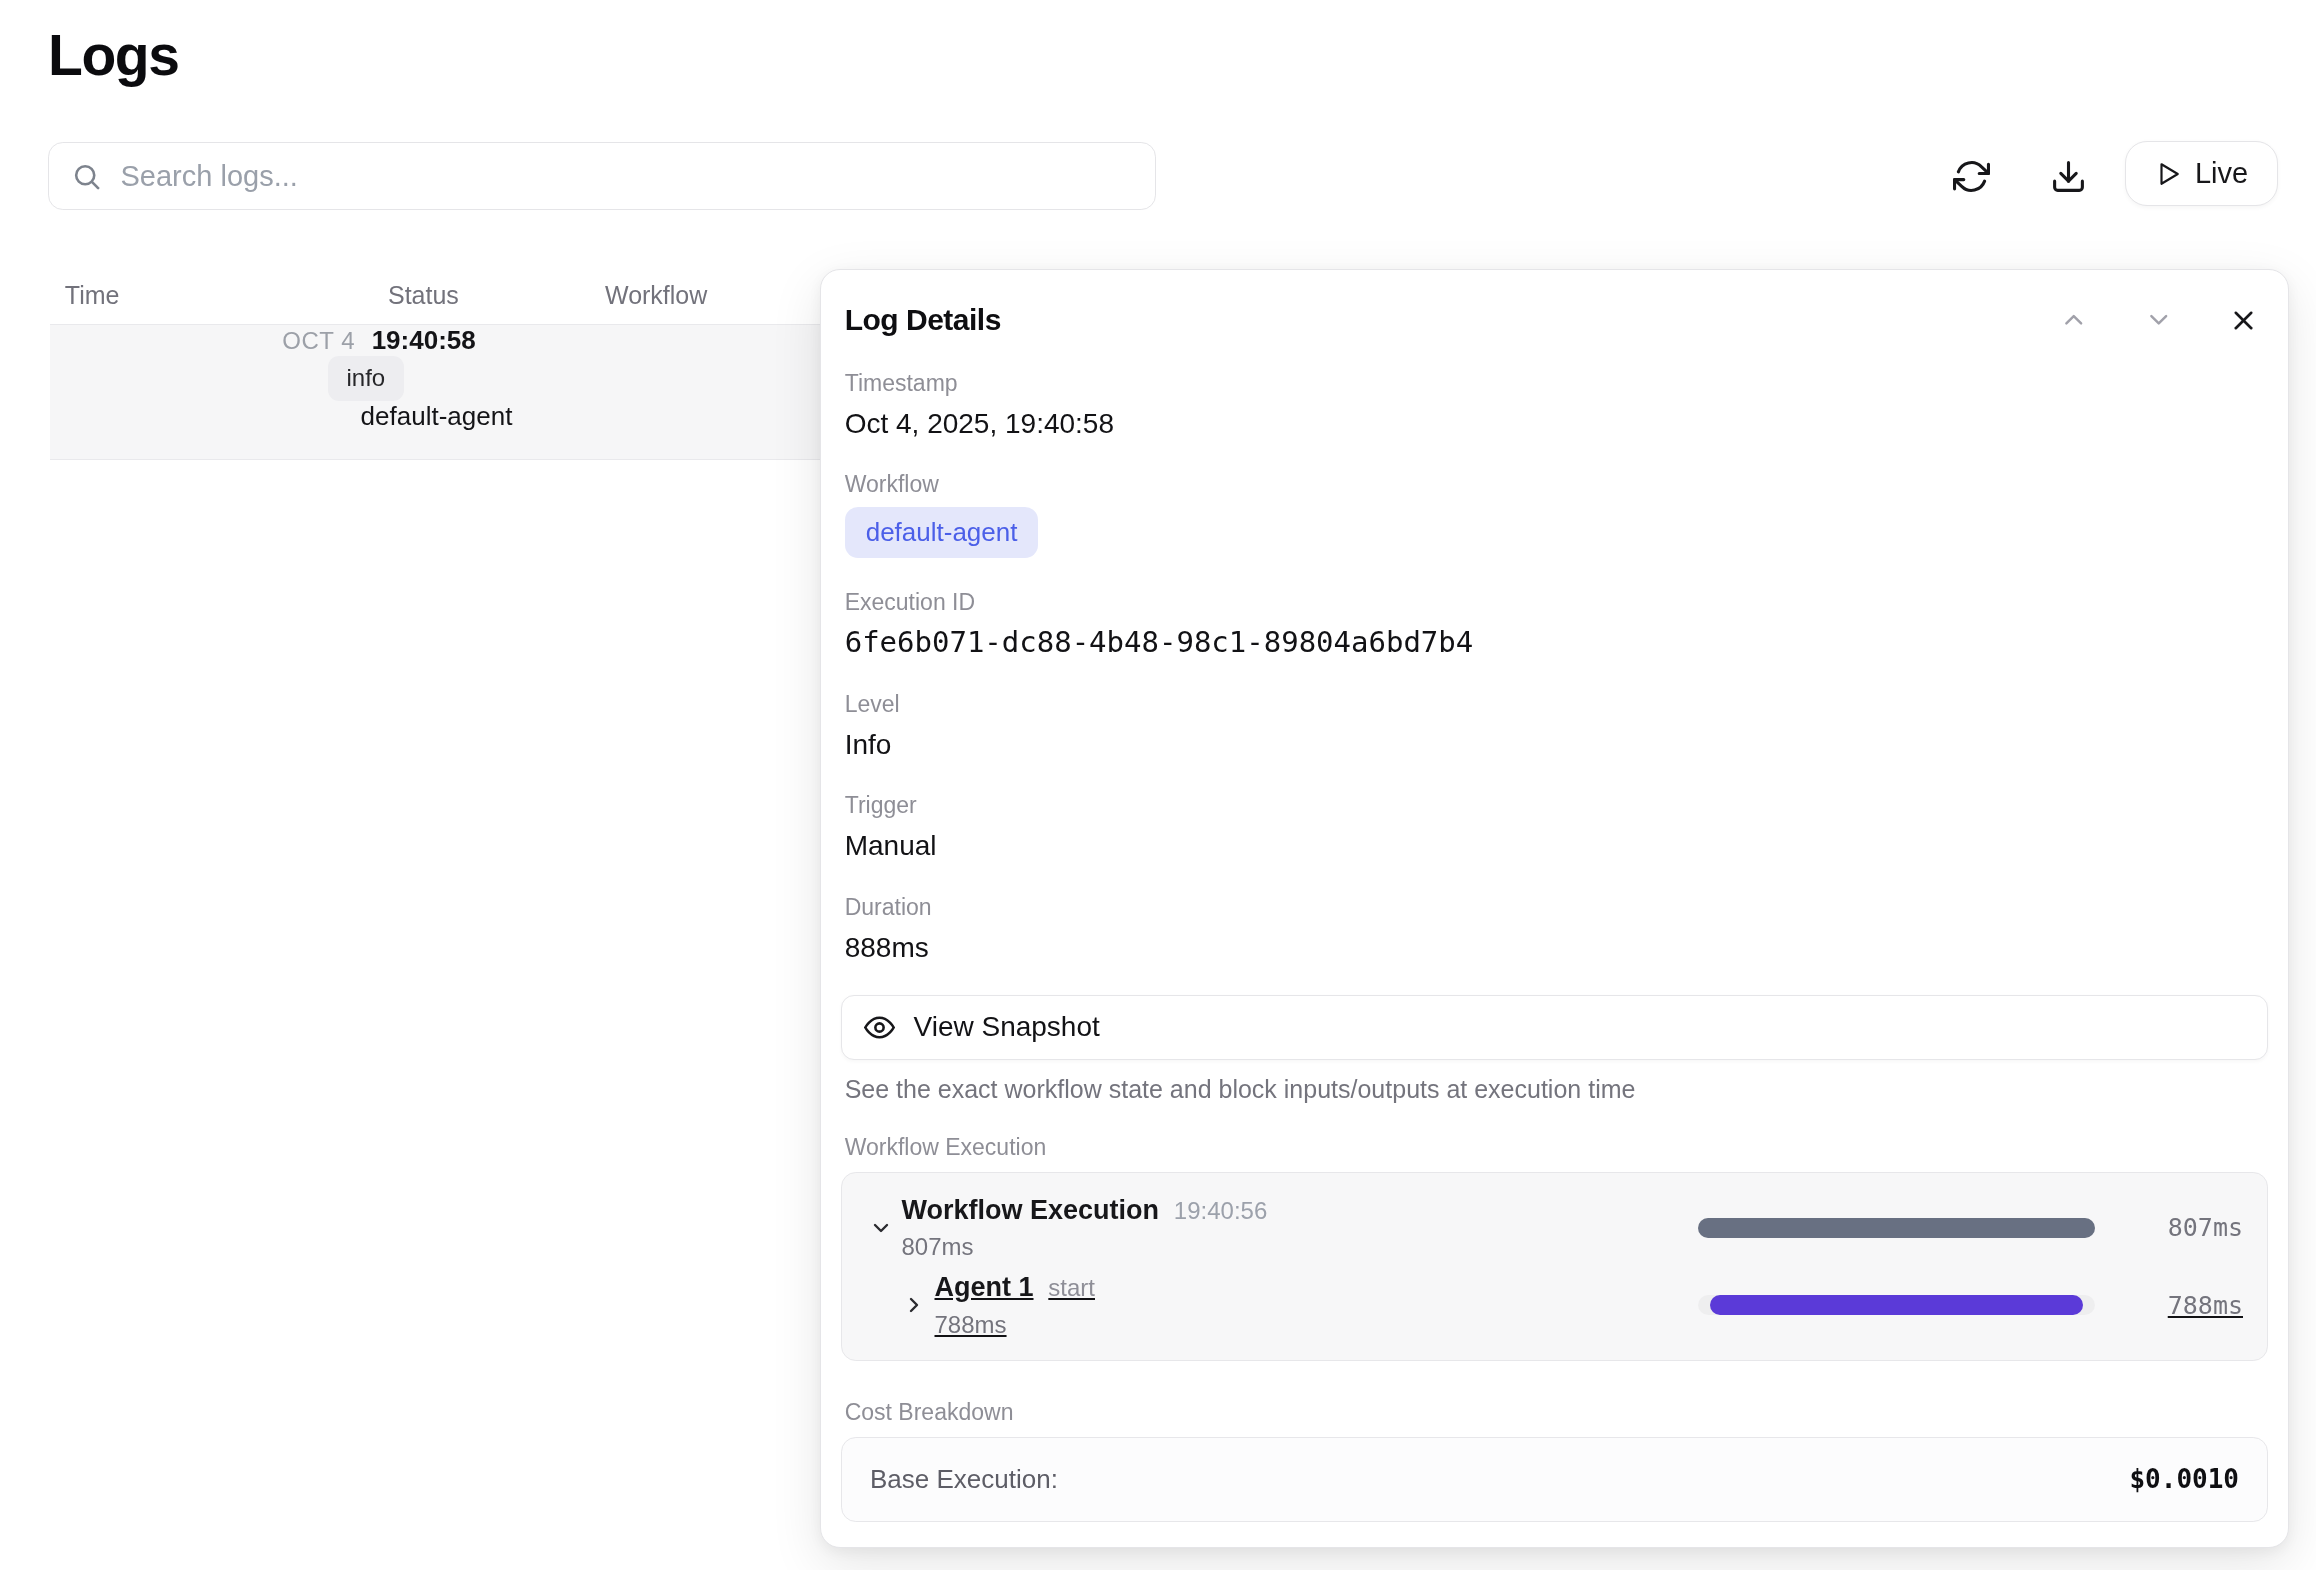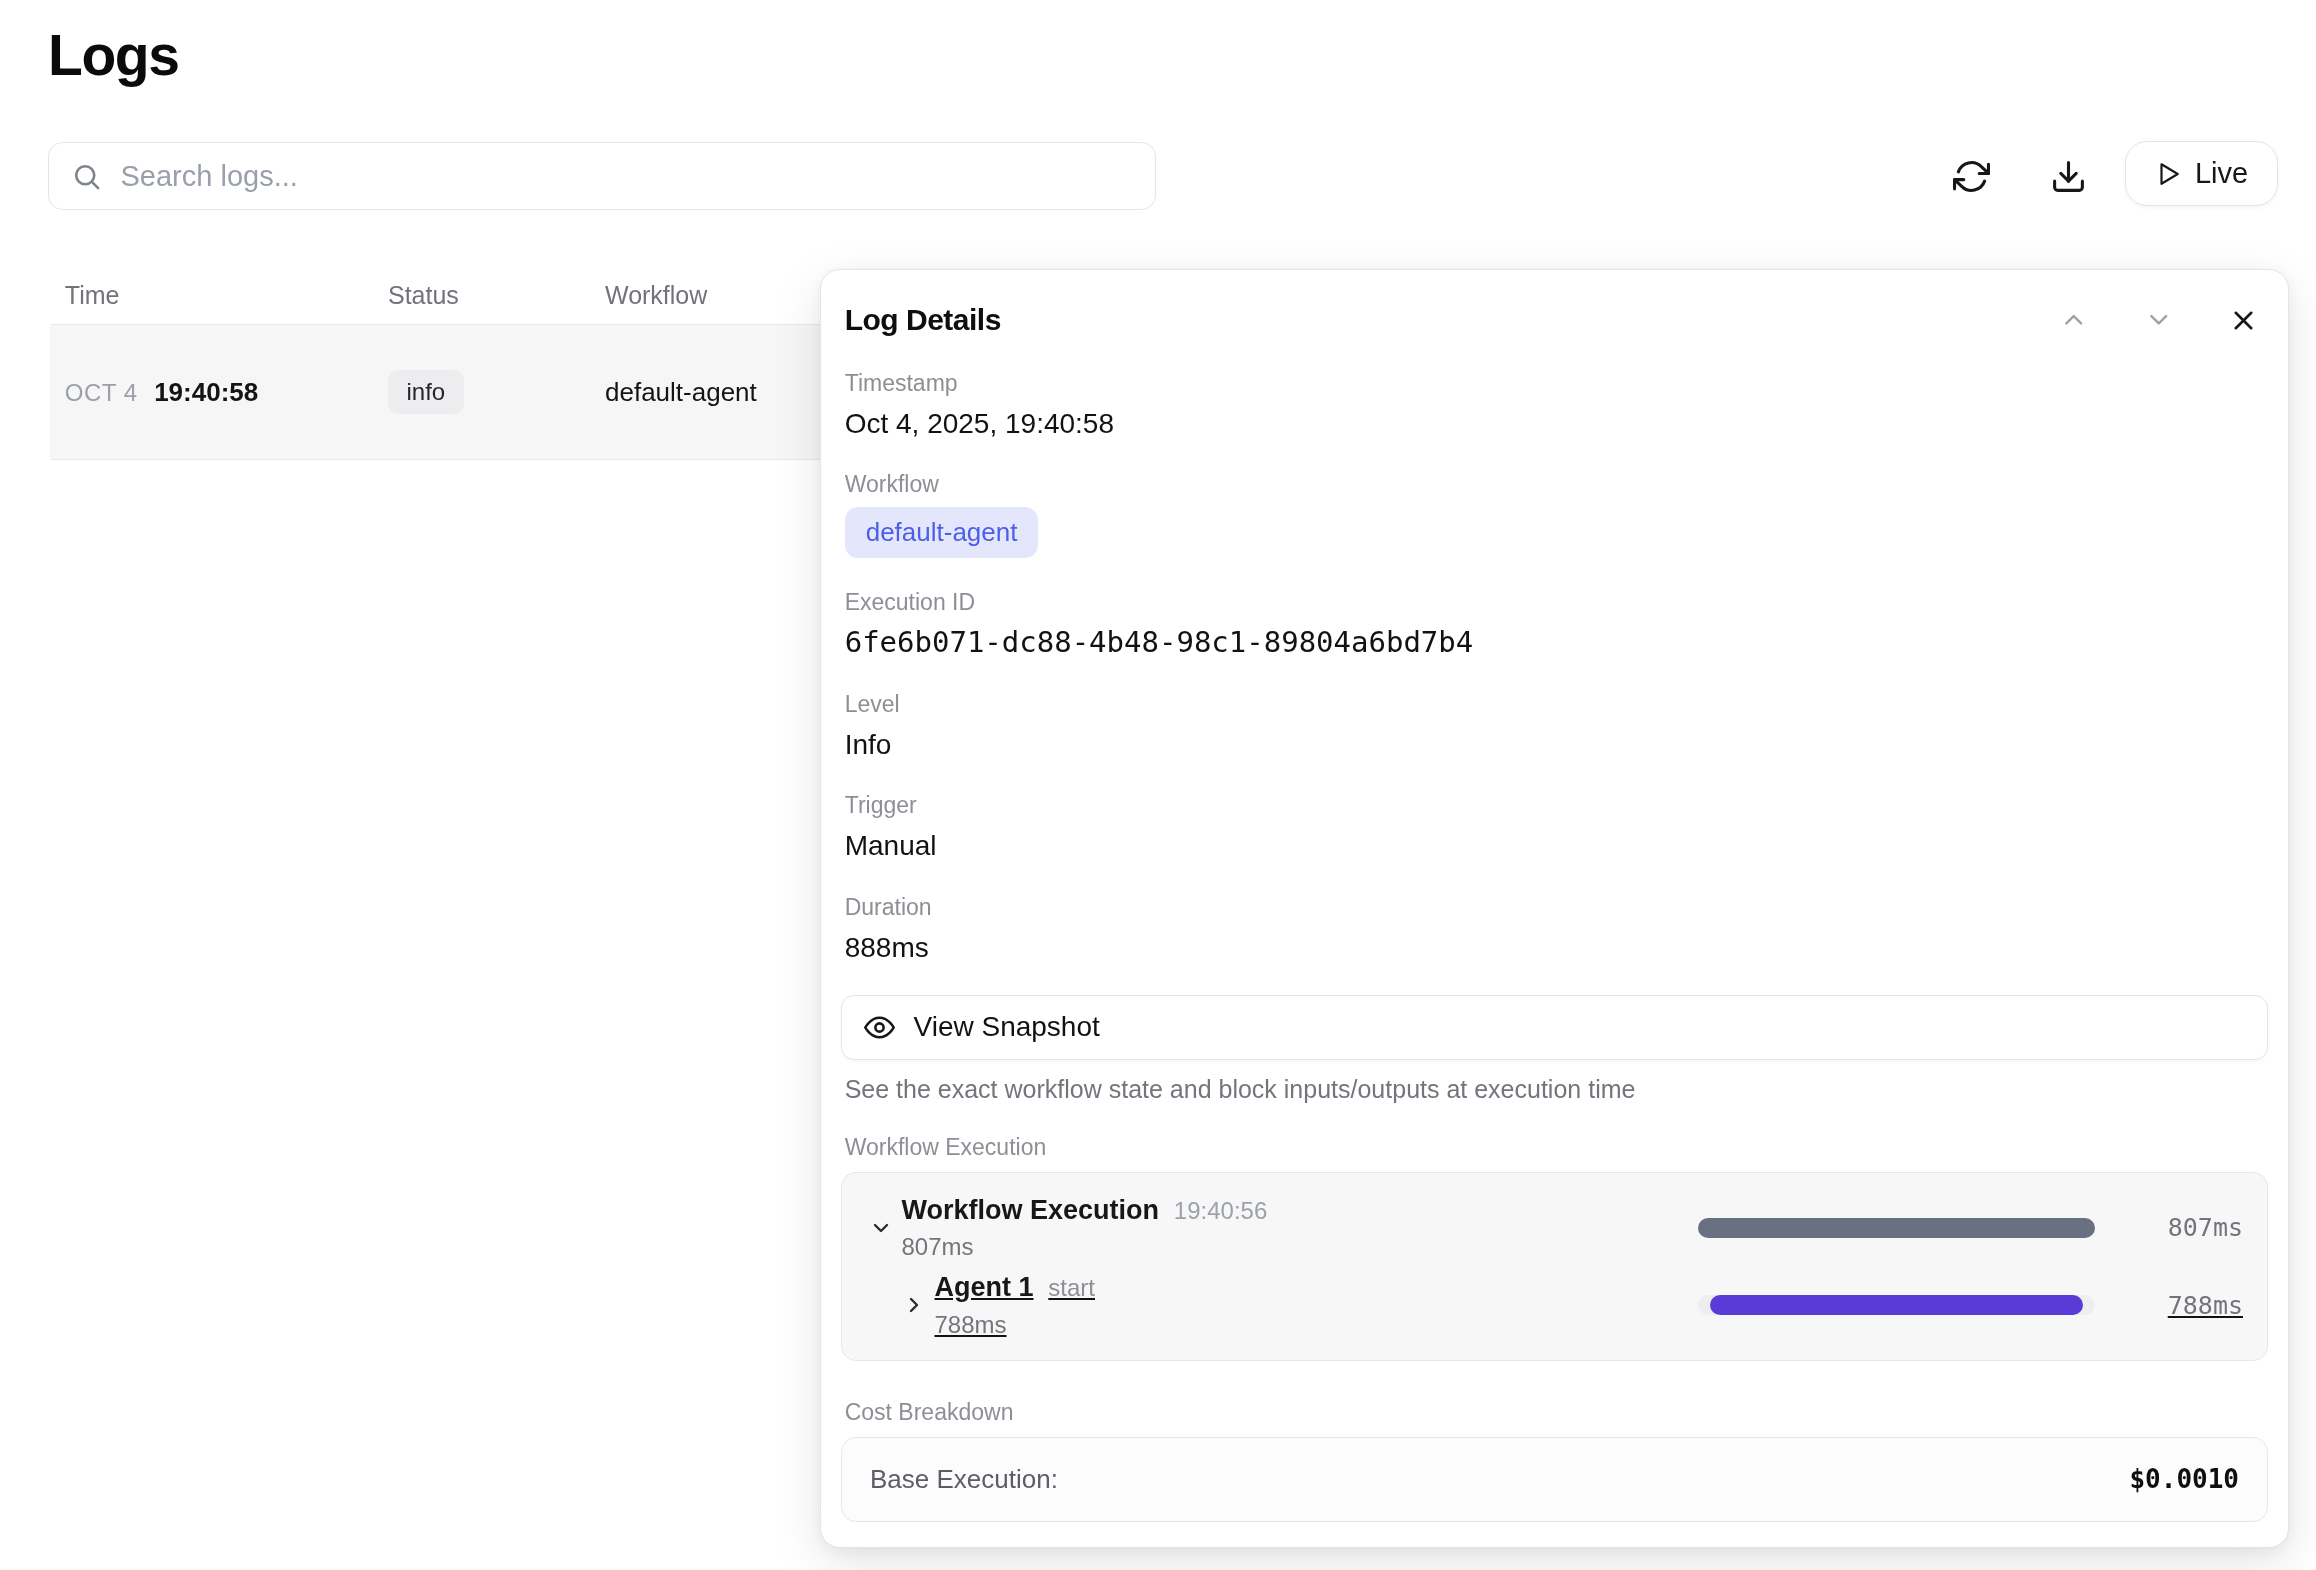--- a/index.html
+++ b/index.html
@@ -21,21 +21,21 @@
   .icon-btn.refresh { left:1945px; top:150px; }
   .icon-btn.export  { left:2042px; top:150px; }
 
   .live-btn { position:absolute; left:2125px; top:141px; width:153px; height:65px; background:#fff;
     border:1.8px solid #e5e5e8; border-radius:22px; display:flex; align-items:center; justify-content:center;
     gap:14px; font-size:29px; font-weight:500; color:#17171a; cursor:pointer; box-shadow:0 1.8px 4.6px rgba(0,0,0,0.04); }
 
   
   .logs-table { position:absolute; left:50px; top:266px; width:773px; }
   .t-header { display:flex; align-items:center; height:59px; border-bottom:1.8px solid #e9e9ec; color:#72727b; font-size:25px; }
-  .t-row { display:flex; align-items:center; height:135px; background:#f6f6f7; border-bottom:1.8px solid #e9e9ec; cursor:pointer; }
+  .t-row { display:flex; align-items:center; height:135px; background:#f6f6f7; border-bottom:1.8px solid #e9e9ec; cursor:pointer;flex-direction:column; }
   .col-time { width:338px; padding-left:14.8px; display:flex; align-items:baseline; gap:16.6px; }
   .col-status { width:217px; }
   .col-workflow { flex:1; }
   .row-date { color:#9ca0a8; font-size:24px; letter-spacing:0.5px; }
   .row-time { color:#141417; font-size:26px; font-weight:600; }
   .status-badge { display:inline-block; background:#ededf0; border-radius:11px; padding:8.3px 18.5px; font-size:24px; color:#27272a; }
   .row-workflow { font-size:26px; font-weight:500; color:#141417; }
 
   
   .panel { position:absolute; left:820px; top:269px; width:1469px; height:1279px; background:#ffffff;

